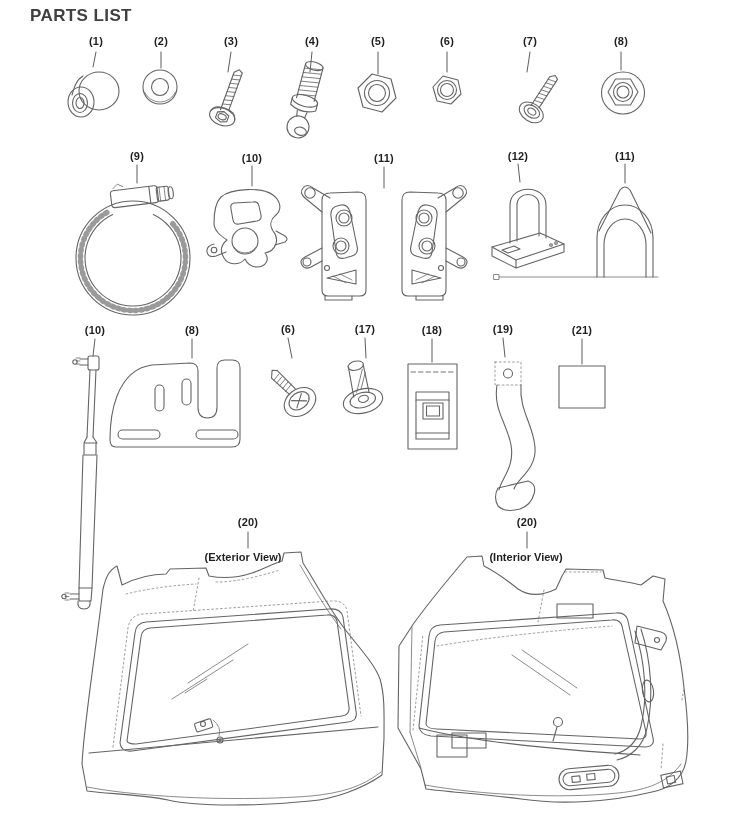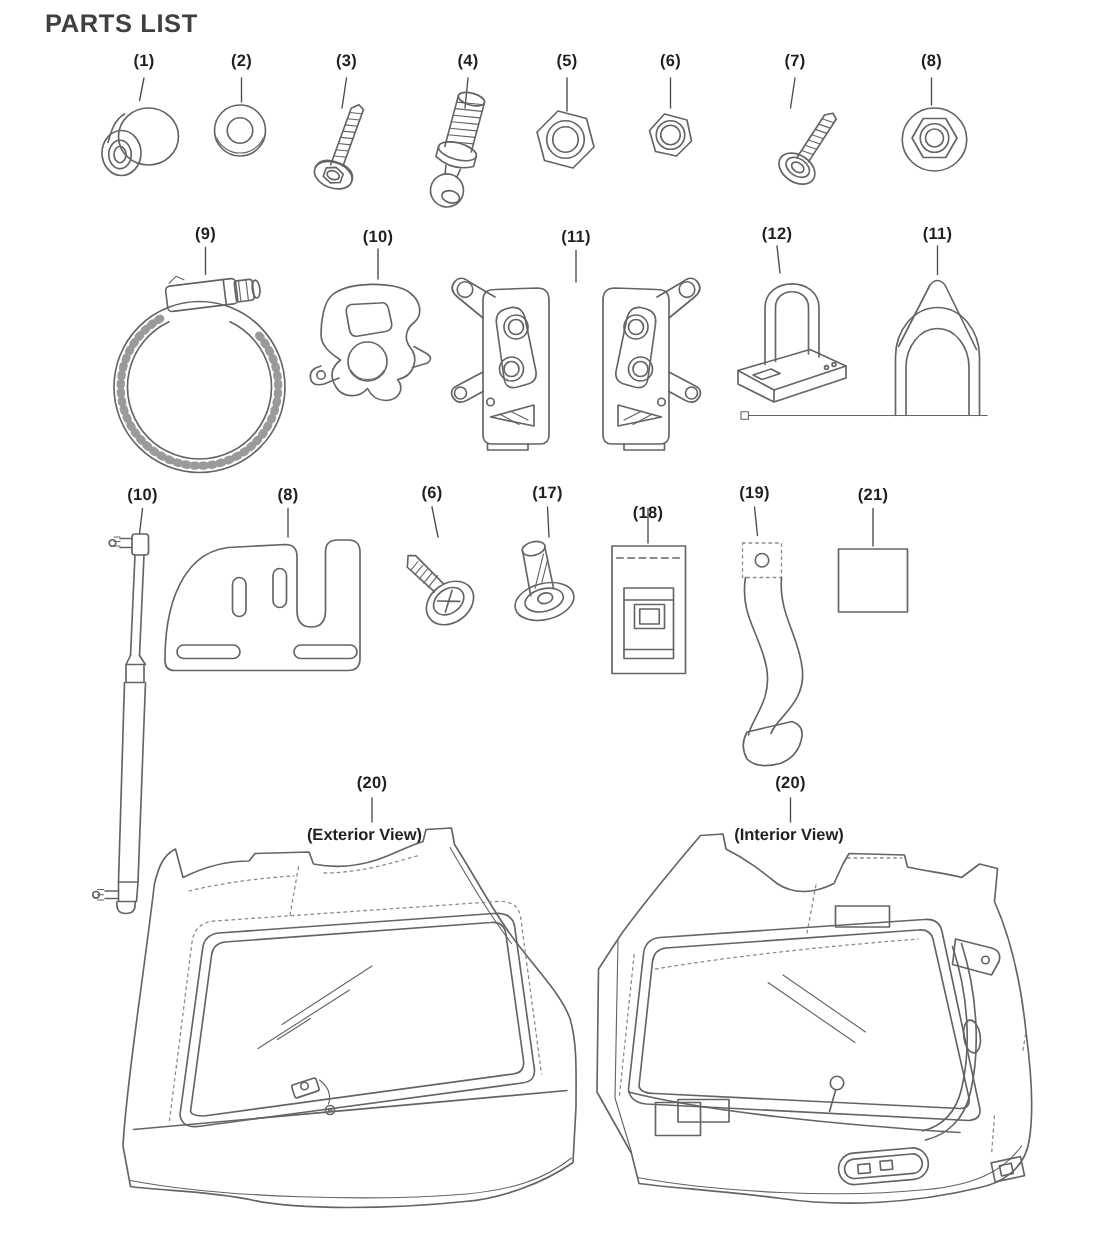--- a/index.html
+++ b/index.html
@@ -35,21 +35,21 @@
 <div class="part-label" style="left:621px;top:35px">(8)</div>
 <div class="part-label" style="left:137px;top:150px">(9)</div>
 <div class="part-label" style="left:252px;top:152px">(10)</div>
 <div class="part-label" style="left:384px;top:152px">(11)</div>
 <div class="part-label" style="left:518px;top:150px">(12)</div>
 <div class="part-label" style="left:625px;top:150px">(11)</div>
 <div class="part-label" style="left:95px;top:324px">(10)</div>
 <div class="part-label" style="left:192px;top:324px">(8)</div>
 <div class="part-label" style="left:288px;top:323px">(6)</div>
 <div class="part-label" style="left:365px;top:323px">(17)</div>
-<div class="part-label" style="left:432px;top:336px">(18)</div>
+<div class="part-label" style="left:432px;top:324px">(18)</div>
 <div class="part-label" style="left:503px;top:323px">(19)</div>
 <div class="part-label" style="left:582px;top:324px">(21)</div>
 <div class="part-label" style="left:248px;top:516px">(20)</div>
 <div class="caption" style="left:243px;top:551px">(Exterior View)</div>
 <div class="part-label" style="left:527px;top:516px">(20)</div>
 <div class="caption" style="left:526px;top:551px">(Interior View)</div>
 
 <svg id="art" class="stage" viewBox="0 0 738 824">
 
   <g>

